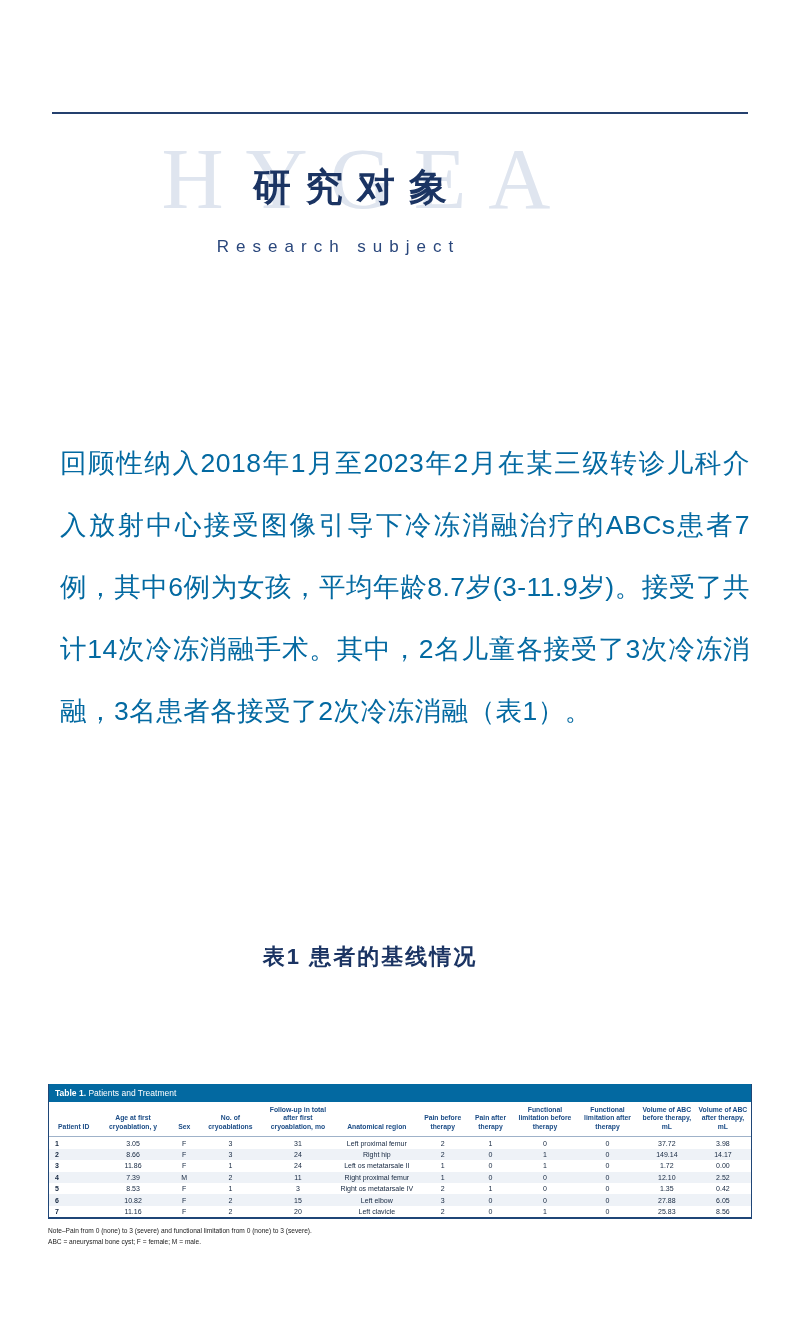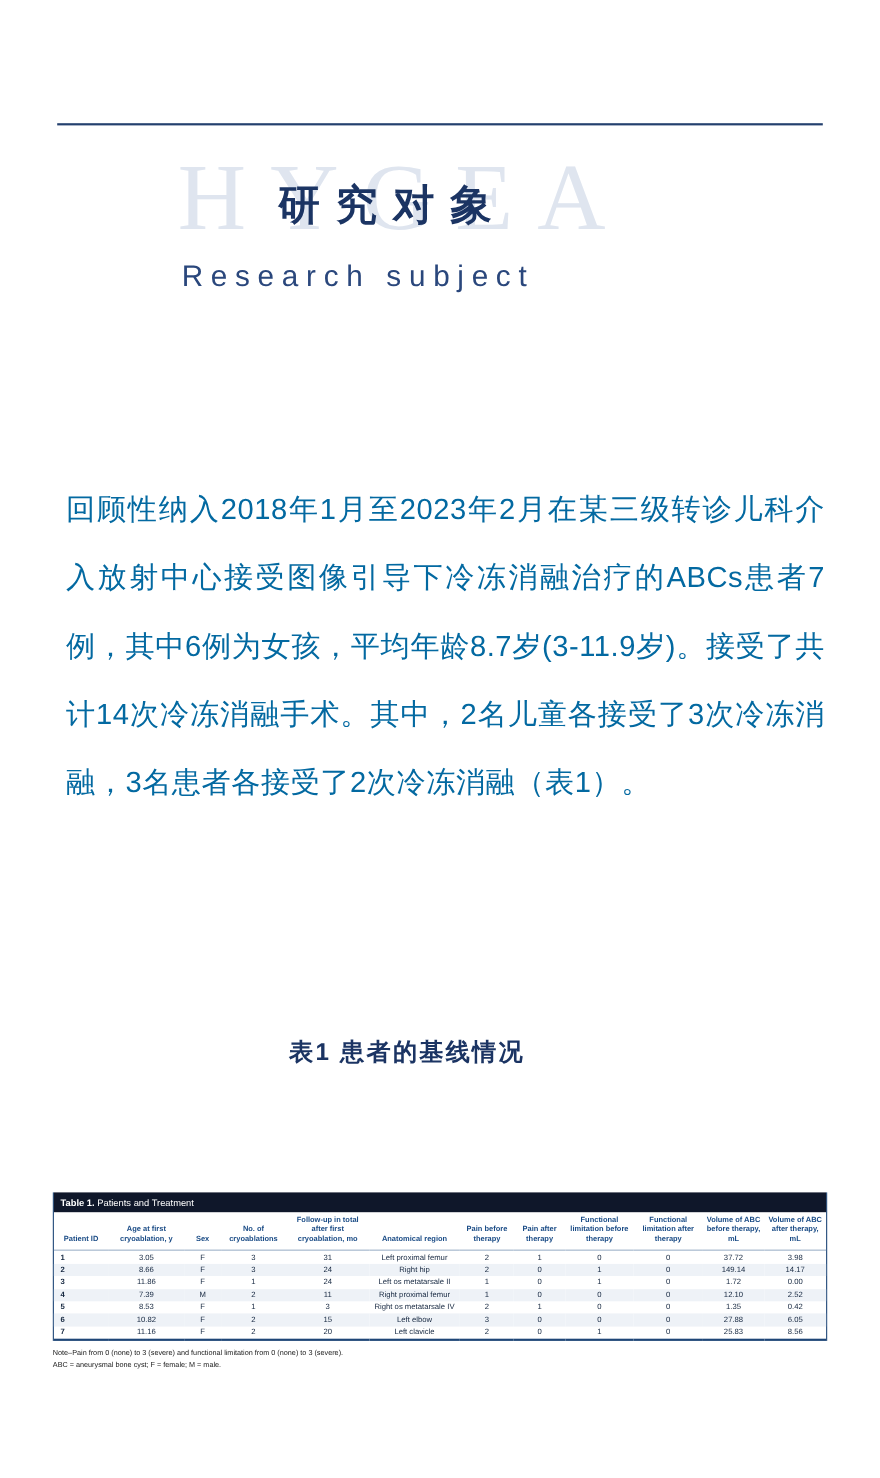--- a/index.html
+++ b/index.html
@@ -56,24 +56,24 @@
     width: 700px;
     font-size: 38px;
     font-weight: 700;
     letter-spacing: 14px;
     color: #1b3463;
     line-height: 1;
     text-indent: 14px;
   }
   .hero-en {
     position: absolute;
-    left: 0;
+    left: 13px;
     top: 108px;
     width: 644px;
-    font-size: 27px;
+    font-size: 17px;
     letter-spacing: 7px;
     color: #2a477c;
     line-height: 1;
     text-indent: 7px;
   }
 
   
   .para {
     position: absolute;
     left: 60px;
@@ -109,21 +109,21 @@
   table.jt {
     width: 100%;
     border-collapse: collapse;
     font-size: 7px;
     color: #11233f;
     table-layout: fixed;
   }
   table.jt caption {
     caption-side: top;
     text-align: left;
-    background: #0f172a;
+    background: #0369a1;
     color: #ffffff;
     font-size: 8.5px;
     padding: 4px 6px;
     font-weight: 400;
   }
   table.jt caption b { font-weight: 700; }
 
   .jt thead th {
     font-size: 6.8px;
     font-weight: 700;

